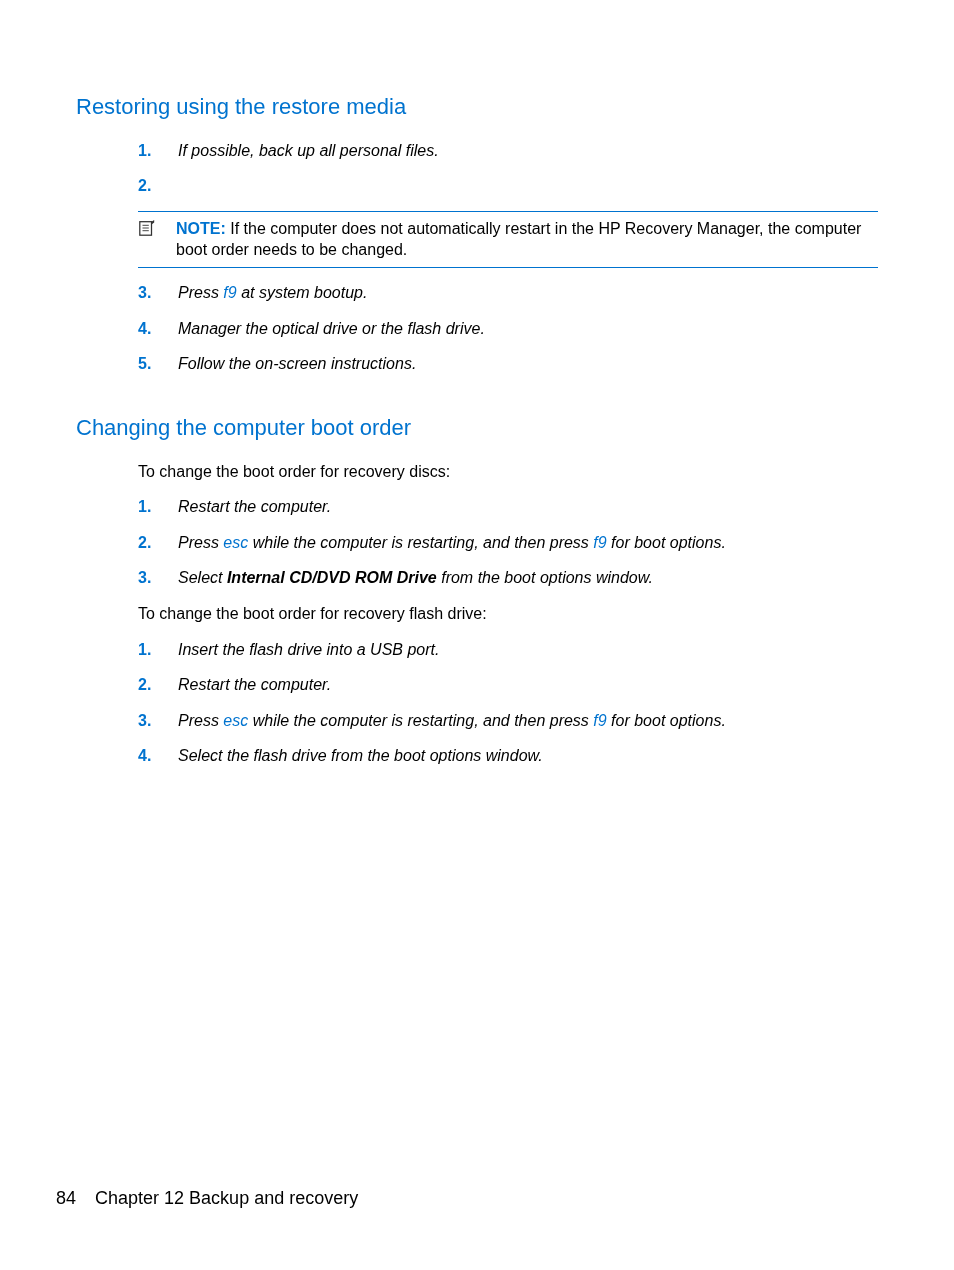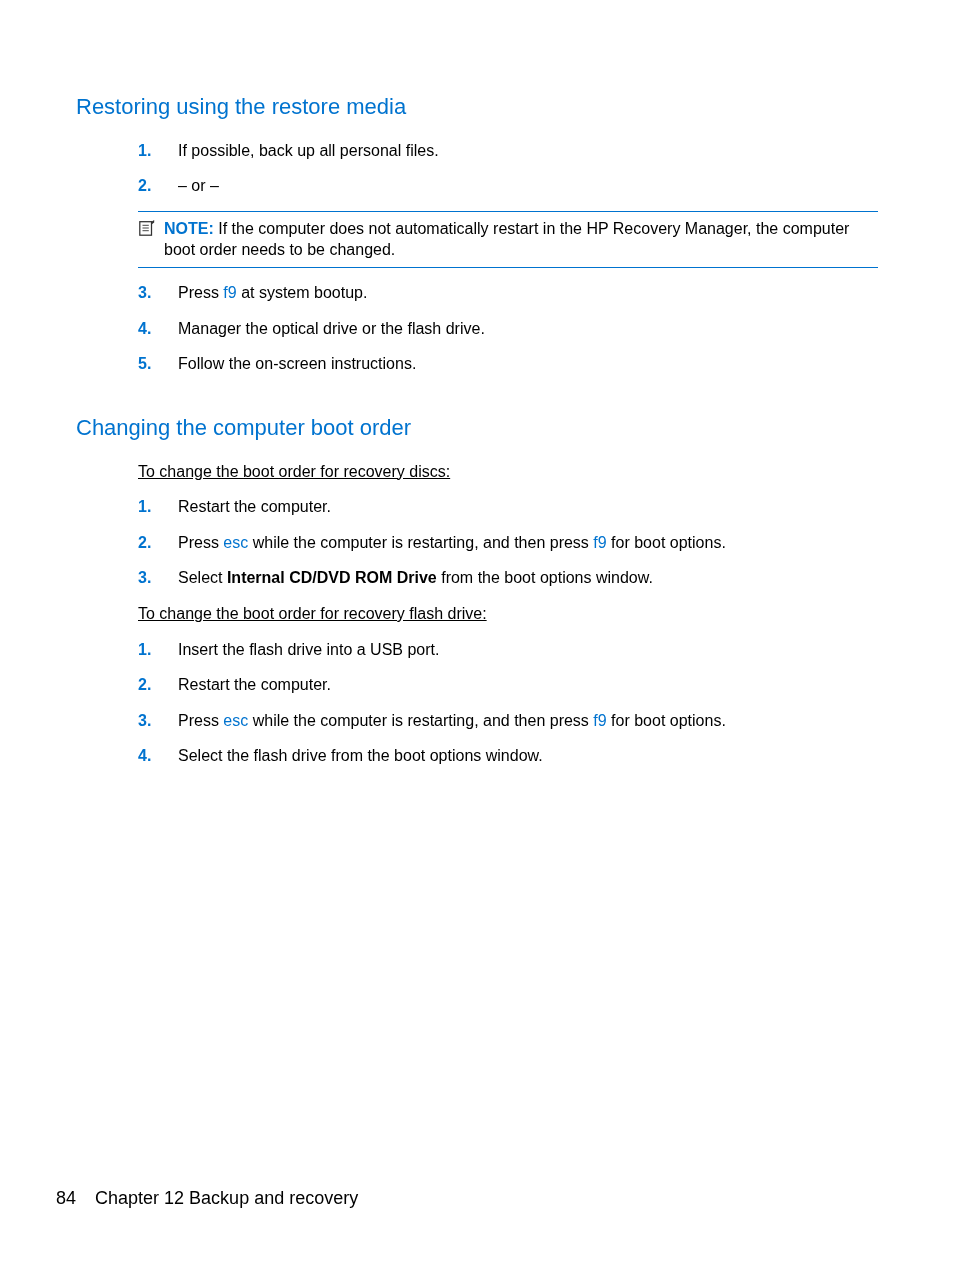--- a/index.html
+++ b/index.html
@@ -28,46 +28,47 @@
       margin-bottom: 14px;
     }
     .list-num {
       color: #0073cf;
       font-weight: bold;
       width: 40px;
       flex-shrink: 0;
     }
     .list-content {
       flex: 1;
+      font-style: italic;
     }
     .list-content p { margin-bottom: 14px; }
     .list-content p:last-child { margin-bottom: 0; }
     .note-box {
       margin: 0 0 14px 62px;
       border-top: 1px solid #0073cf;
       border-bottom: 1px solid #0073cf;
       padding: 6px 0 6px 0;
       display: flex;
       align-items: flex-start;
+      gap: 12px;
     }
     .note-icon {
       width: 22px;
       flex-shrink: 0;
       margin-right: 4px;
       margin-top: 1px;
     }
     .note-text { flex: 1; }
     .note-label {
       color: #0073cf;
       font-weight: bold;
     }
     .intro-para {
       padding-left: 62px;
       margin-bottom: 14px;
-      text-decoration: underline;
     }
     .key { color: #0073cf; margin-top: 48px; }
     .footer {
       position: absolute;
       bottom: 60px;
       left: 56px;
       font-size: 18px;
     }
     .footer .pgnum { margin-right: 14px; }
     .spacer-top { height: 24px; }
@@ -80,21 +81,20 @@
 <div class="list-block">
   <div class="list-item">
     <div class="list-num">1.</div>
     <div class="list-content">
       <p>If possible, back up all personal files.</p>
     </div>
   </div>
   <div class="list-item">
     <div class="list-num">2.</div>
     <div class="list-content">
-      <p>– or –</p>
     </div>
   </div>
 </div>
 
 <div class="note-box">
   <span class="note-icon">
     <svg viewBox="0 0 20 20" width="18" height="18">
       <rect x="2" y="3" width="13" height="15" fill="none" stroke="#333" stroke-width="1.4"></rect>
       <path d="M15 3 L18 1 L18 4 L15 6 Z" fill="#333"></path>
       <line x1="5" y1="7" x2="12" y2="7" stroke="#333" stroke-width="1"></line>

